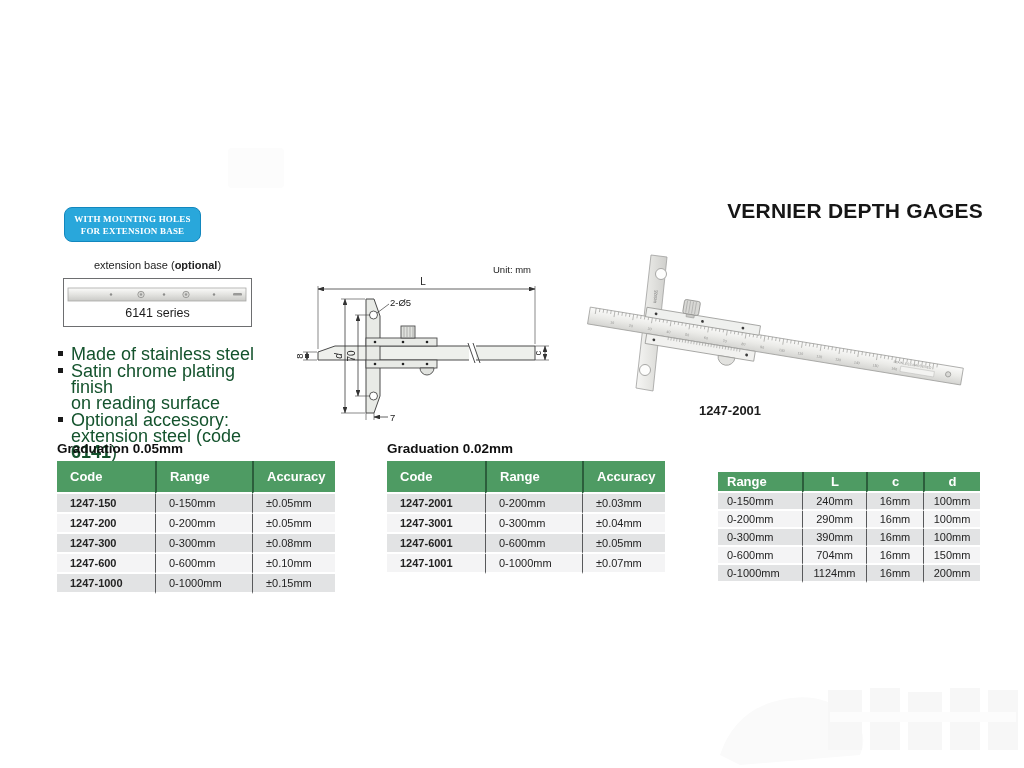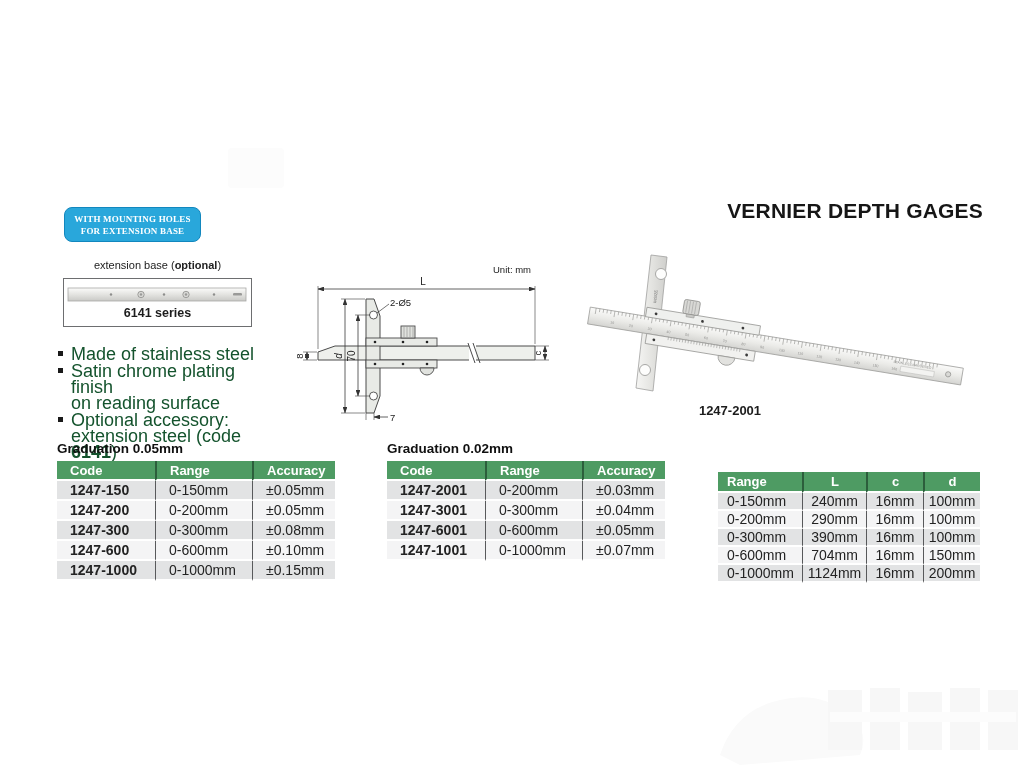--- a/index.html
+++ b/index.html
@@ -36,46 +36,46 @@
     color:#fff;font-weight:bold;font-size:9px;line-height:12px;
     text-align:center;display:flex;flex-direction:column;justify-content:center;
     letter-spacing:.2px;
     font-family:Liberation Serif, serif;
   }
 
   
   .ext-caption{left:63px;top:259px;width:189px;text-align:center;font-size:11px;color:#222;}
   .ext-caption b{font-weight:bold;}
   .ext-box{left:63px;top:278px;width:189px;height:49px;border:1.5px solid #6d6e70;background:#fff;}
-  .ext-series{position:absolute;left:0;top:27px;width:100%;text-align:center;font-size:12.5px;font-weight:bold;}
+  .ext-series{position:absolute;left:0;top:27px;width:100%;text-align:center;font-size:12.5px;font-weight:normal;}
 
   
   .features{left:58px;top:346px;width:210px;list-style:none;}
   .features li{display:flex;margin-bottom:1px;}
   .features .sq{width:5px;height:5px;background:#1a1a1a;margin:5px 8px 0 0;flex:none;}
   .features .ftext{font-size:18px;line-height:16px;color:#14532d;}
 
   
   .headline{right:41px;top:199px;font-size:21px;font-weight:bold;letter-spacing:.2px;color:#161616;margin-left:12px;}
 
   
   .model{left:660px;top:403px;width:140px;text-align:center;font-size:13px;font-weight:bold;}
 
   
   .grad-title{font-size:13.5px;font-weight:bold;color:#111;}
 
   
   table.spec{border-collapse:separate;border-spacing:0;table-layout:fixed;}
   table.spec th{
     background:var(--green);color:#fff;font-weight:bold;font-size:13px;
-    height:20px;border-bottom:2px solid #fff;white-space:nowrap;
+    height:33px;border-bottom:2px solid #fff;white-space:nowrap;
   }
   table.spec th+th{border-left:2px solid var(--green_dark);}
   table.spec td{
-    font-size:14px;height:20px;border-bottom:2px solid #fff;white-space:nowrap;color:#232323;margin-left:44px;
+    font-size:11px;height:20px;border-bottom:2px solid #fff;white-space:nowrap;color:#232323;margin-left:44px;
   }
   table.spec td+td{border-left:1.5px solid var(--line);}
   table.spec tr:nth-child(odd) td{background:var(--row_dark);}
   table.spec tr:nth-child(even) td{background:var(--row_light);}
   table.left-align th, table.left-align td{text-align:left;padding-left:13px;}
   table.bold-first td:first-child{font-weight:bold;}
   table.t3 th{height:21px;}
   table.t3 td{height:18px;}
   table.t3 th, table.t3 td{text-align:center;padding-left:0;}
   table.t3 th:first-child, table.t3 td:first-child{text-align:left;padding-left:9px;}

